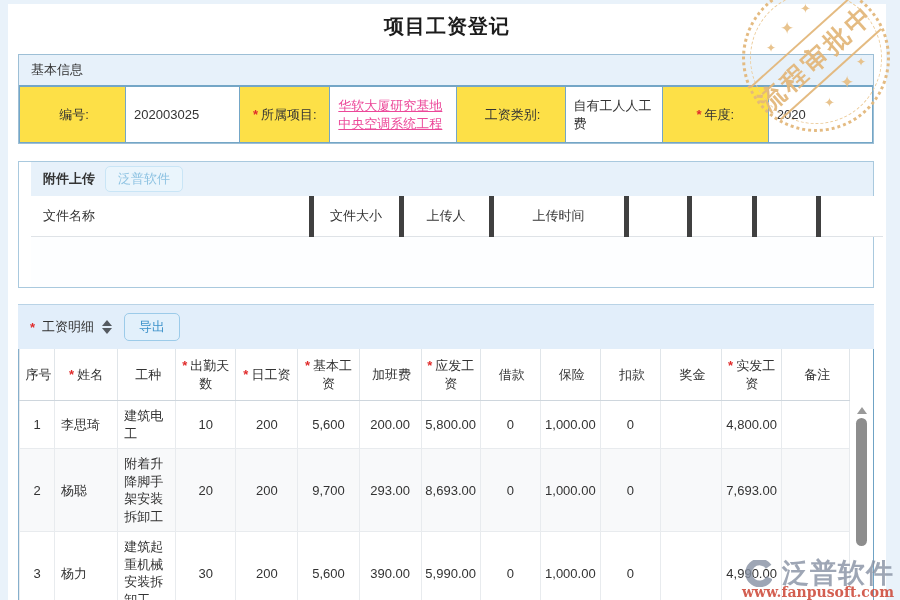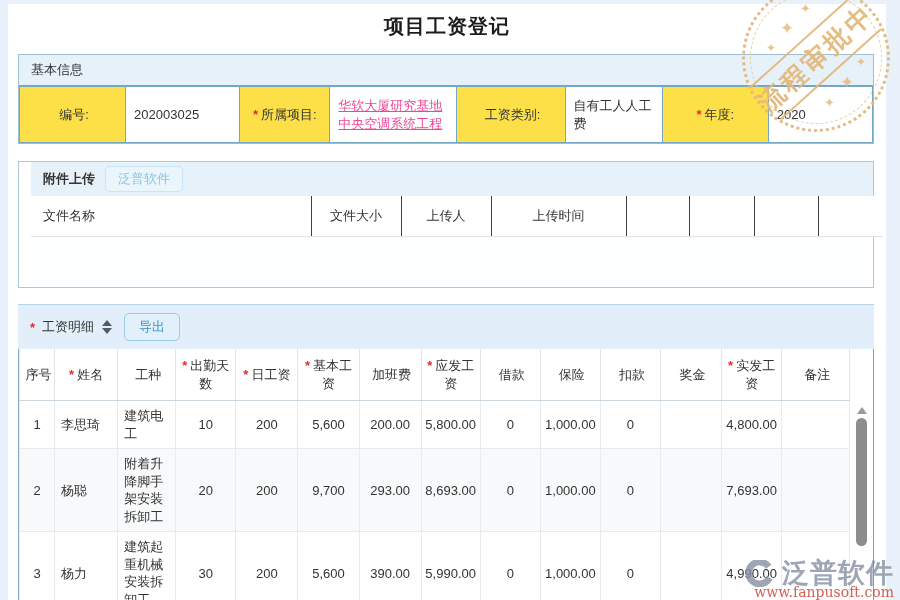--- a/index.html
+++ b/index.html
@@ -44,21 +44,21 @@
   .btn.light {
     color:#8ec3e2; border-color:#c9e5f6; background:#eaf5fc; padding:3px 12px;
   }
   
   .panel.attach { margin-top:17px; border:1px solid #a9c9de;padding-left:12px; }
   .panel.attach .panel-bar { padding:4px 12px; }
   .panel.attach .bar-title { font-weight:bold; margin-right:10px; }
   .at-table { border-collapse:collapse; table-layout:fixed; width:100%; background:#fff; }
   .at-table th {
     font-weight:normal; font-size:13px; color:#333; padding:11px 4px;
-    border-right:1px solid #404040; border-bottom:1px solid #dfe3e7;
+    border-right:5px solid #404040; border-bottom:1px solid #dfe3e7;
     text-align:center; background:#fff;
   }
   .at-table th.left { text-align:left; padding-left:12px; }
   .at-table th:last-child { border-right:none; }
   .attach-body { height:50px; background:#fdfeff; }
   
   .panel.detail { margin-top:16px; border-top:1px solid #b9d3e6; }
   .detail-bar { background:#e2eefa; padding:8px 12px; gap:4px; }
   .detail-bar .bar-title { margin-right:2px; }
   .sort-icon { display:inline-flex; flex-direction:column; gap:2px; margin:0 8px 0 2px; cursor:pointer; }
@@ -96,21 +96,21 @@
     transform:rotate(-42deg); display:flex; align-items:center; justify-content:center;
     border-top:2px solid #e3b87c; border-bottom:2px solid #e3b87c;
     font-size:26px; font-weight:bold; letter-spacing:3px; color:#e3b87c; white-space:nowrap;
   }
   .stamp .star { position:absolute; color:#e7c088; line-height:1; }
   
   .watermark { position:absolute; right:6px; bottom:0; z-index:60; text-align:right; }
   .wm-row { display:flex; align-items:center; justify-content:flex-end; gap:10px; opacity:.8; }
   .wm-brand { font-size:27px; font-weight:bold; color:#8791a3; letter-spacing:1px; }
   .wm-url {
-    font-size:14px; font-weight:normal; color:#cc4433; margin-top:-7px; opacity:.85;
+    font-size:14px; font-weight:bold; color:#cc4433; margin-top:-7px; opacity:.85;
     font-family:"DejaVu Serif","Liberation Serif",serif;
   }
 </style>
 </head>
 <body>
 
 <div class="sheet">
 
   <div class="page-title">项目工资登记</div>
 

